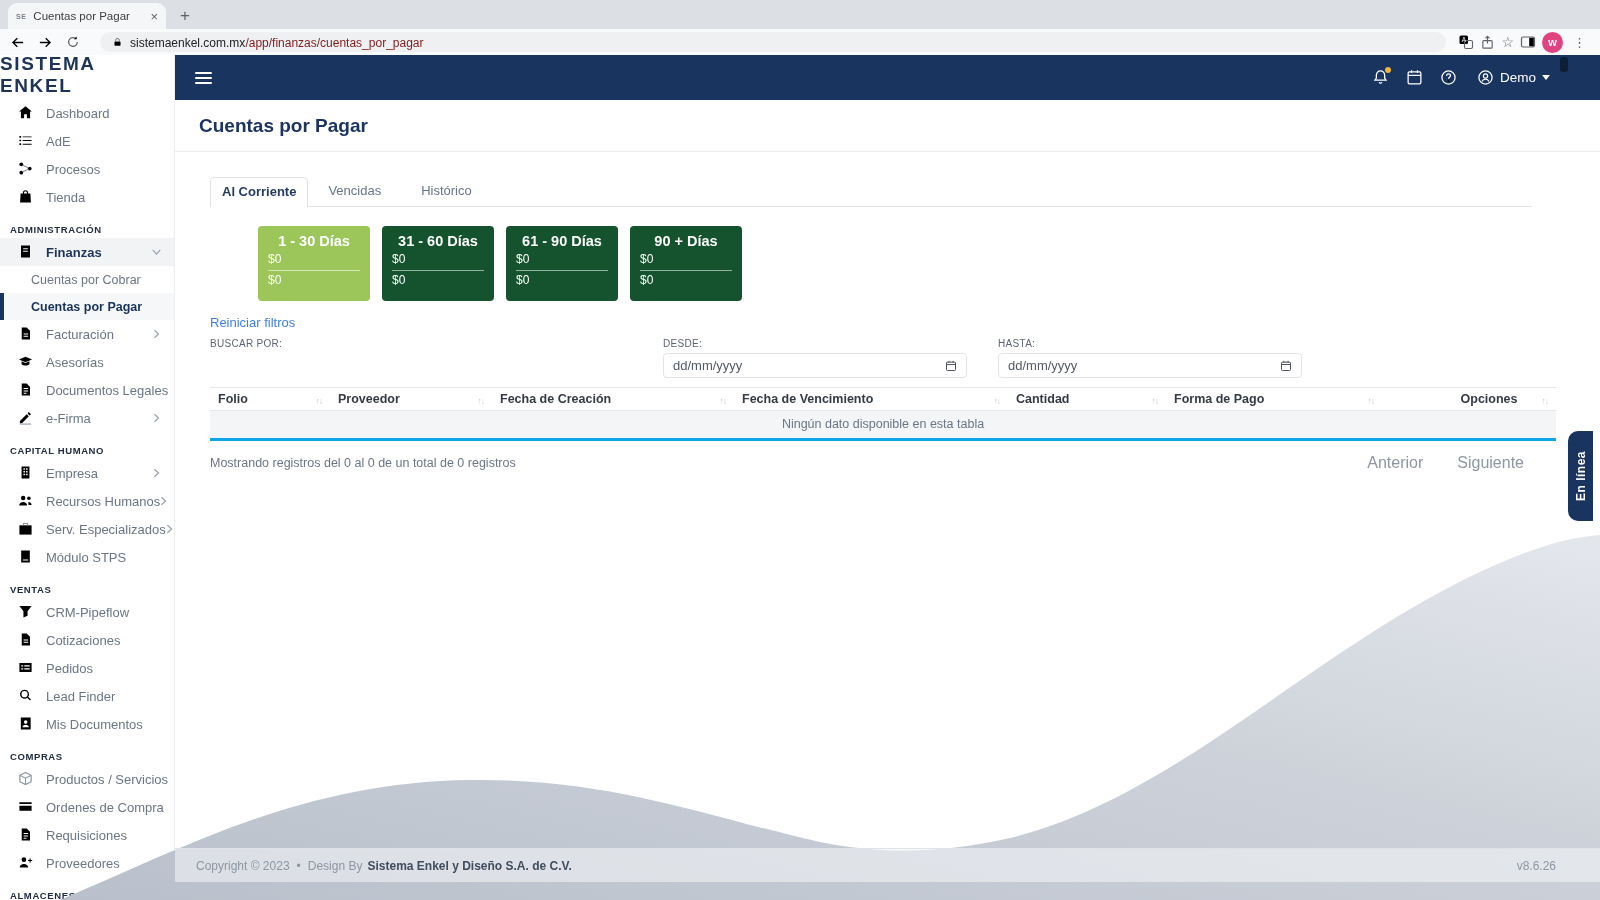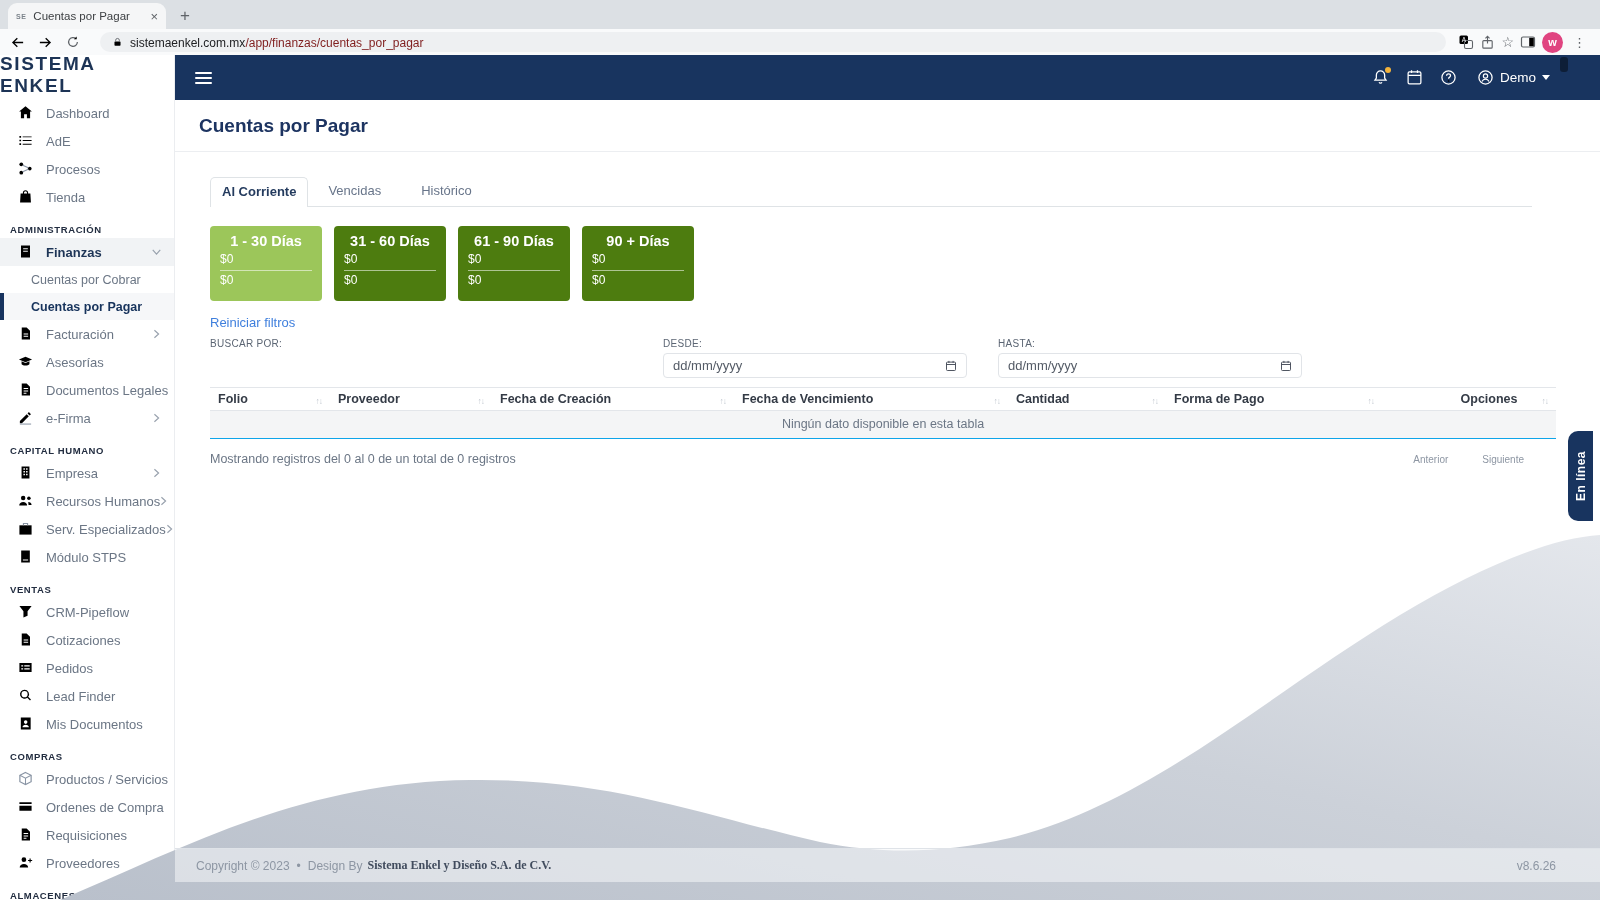--- a/index.html
+++ b/index.html
@@ -51,24 +51,24 @@
   .usermenu .uname{font-size:13.5px;}
   .usermenu .caret svg{width:8px;height:5px;display:block;fill:#fff;}
   
   .pagehead{position:absolute;left:175px;right:0;top:45px;height:52px;background:#fff;border-bottom:1px solid #eceef1;z-index:2;display:flex;align-items:center;padding-left:24px;box-sizing:border-box;}
   .pagehead h1{margin:0;font-size:19px;font-weight:bold;color:#1d3461;}
   
   .content{position:absolute;left:175px;right:0;top:97px;bottom:0;padding:24px 68px 0 35px;box-sizing:border-box;z-index:2;}
   .tabs{display:flex;border-bottom:1px solid #dfe3e6;}
   .tab-item{font-size:13px;color:#68758a;padding:6px 19px 7px;cursor:pointer;border:1px solid transparent;border-bottom:none;}
   .tab-item.active{background:#fff;border-color:#dfe3e6;border-radius:5px 5px 0 0;color:#243b5e;font-weight:600;position:relative;top:1px;padding:6px 11px 8px;}
-  .cards{display:flex;gap:12px;margin-top:19px;}
+  .cards{display:flex;gap:12px;margin-top:19px;margin-left:48px;}
   .card{width:112px;height:75px;border-radius:4px;color:#fff;padding:7px 10px 0;box-sizing:border-box;cursor:pointer;}
   .card.green{background:#9cc65a;}
-  .card.dark{background:#4d7c0f;}
+  .card.dark{background:#14532d;}
   .card .ct{text-align:center;font-size:14.5px;font-weight:bold;margin-bottom:1px;}
   .card .cv{font-size:12px;padding:2px 0 4px;}
   .card .cv.first{border-bottom:1px solid rgba(255,255,255,.55);}
   .reset-link{margin-top:14px;font-size:13px;color:#3f7fdd;cursor:pointer;display:inline-block;}
   .filters{display:flex;margin-top:7px;}
   .fcol{display:flex;flex-direction:column;}
   .fcol.c1{width:430px;margin-right:23px;}
   .fcol.c2{width:304px;margin-right:31px;}
   .fcol.c3{width:304px;}
   .flabel{font-size:10px;color:#5b6573;letter-spacing:.3px;margin-bottom:4px;}
@@ -77,31 +77,31 @@
   .finput input::placeholder{color:#949ca8;}
   .dateval{font-size:13px;color:#545b66;flex:1;}
   .calbtn{color:#3c4350;display:flex;cursor:pointer;}
   .calbtn svg{width:12px;height:12px;}
   table.grid{width:100%;border-collapse:collapse;table-layout:fixed;margin-top:9px;}
   table.grid th{border-top:1px solid #e3e6ea;border-bottom:1px solid #e3e6ea;padding:4px 8px;font-size:12.5px;color:#343b46;font-weight:bold;cursor:pointer;}
   .thin{display:flex;align-items:flex-end;justify-content:space-between;}
   .thin.right{justify-content:flex-end;gap:24px;}
   .sorticon{color:#c3c9d1;font-size:8.5px;letter-spacing:-1px;white-space:nowrap;}
   .sorticon::after{content:"↑↓";}
-  td.emptycell{background:#f4f5f6;text-align:center;font-size:12.5px;color:#6b7685;padding:6px 0 7px;border-bottom:1px solid #0ea5e9;}
+  td.emptycell{background:#f4f5f6;text-align:center;font-size:12.5px;color:#6b7685;padding:6px 0 7px;border-bottom:3px solid #0ea5e9;}
   .tablefoot{display:flex;justify-content:space-between;align-items:center;margin-top:13px;}
   .tinfo{font-size:12.5px;color:#6b7685;}
   .pager{display:flex;gap:34px;margin-right:8px;}
-  .pagebtn{font-size:10px;color:#8d96a3;cursor:pointer;}
+  .pagebtn{font-size:16px;color:#8d96a3;cursor:pointer;}
   
   .wave{position:absolute;left:0;right:0;bottom:0;height:380px;z-index:3;pointer-events:none;}
   .footer{position:absolute;left:175px;right:0;top:793px;height:34px;background:rgba(245,247,249,.55);border-top:1px solid #dfe3e8;z-index:4;display:flex;align-items:center;padding:0 44px 0 21px;box-sizing:border-box;font-size:12px;color:#8d96a3;}
   .footer .sep{margin:0 7px;}
   .footer .dby{margin-right:5px;}
-  .footer .company{color:#414c5e;font-weight:600;font-family:Liberation Serif, serif;}
+  .footer .company{color:#414c5e;font-weight:600;}
   .footer .ver{margin-left:auto;}
   .online-tab{position:absolute;right:7px;top:376px;width:25px;height:90px;background:#18345f;border-radius:10px 0 0 10px;z-index:5;display:flex;align-items:center;justify-content:center;cursor:pointer;}
   .online-tab span{writing-mode:vertical-rl;transform:rotate(180deg);color:#fff;font-size:12px;font-weight:600;letter-spacing:.5px;}
   .scroll-thumb{position:absolute;top:2px;right:32px;width:8px;height:15px;border-radius:3px;background:rgba(0,0,0,.42);z-index:6;}
   .sprites{position:absolute;width:0;height:0;overflow:hidden;}
 </style>
 </head>
 <body>
 
 <svg class="sprites" xmlns="http://www.w3.org/2000/svg">

